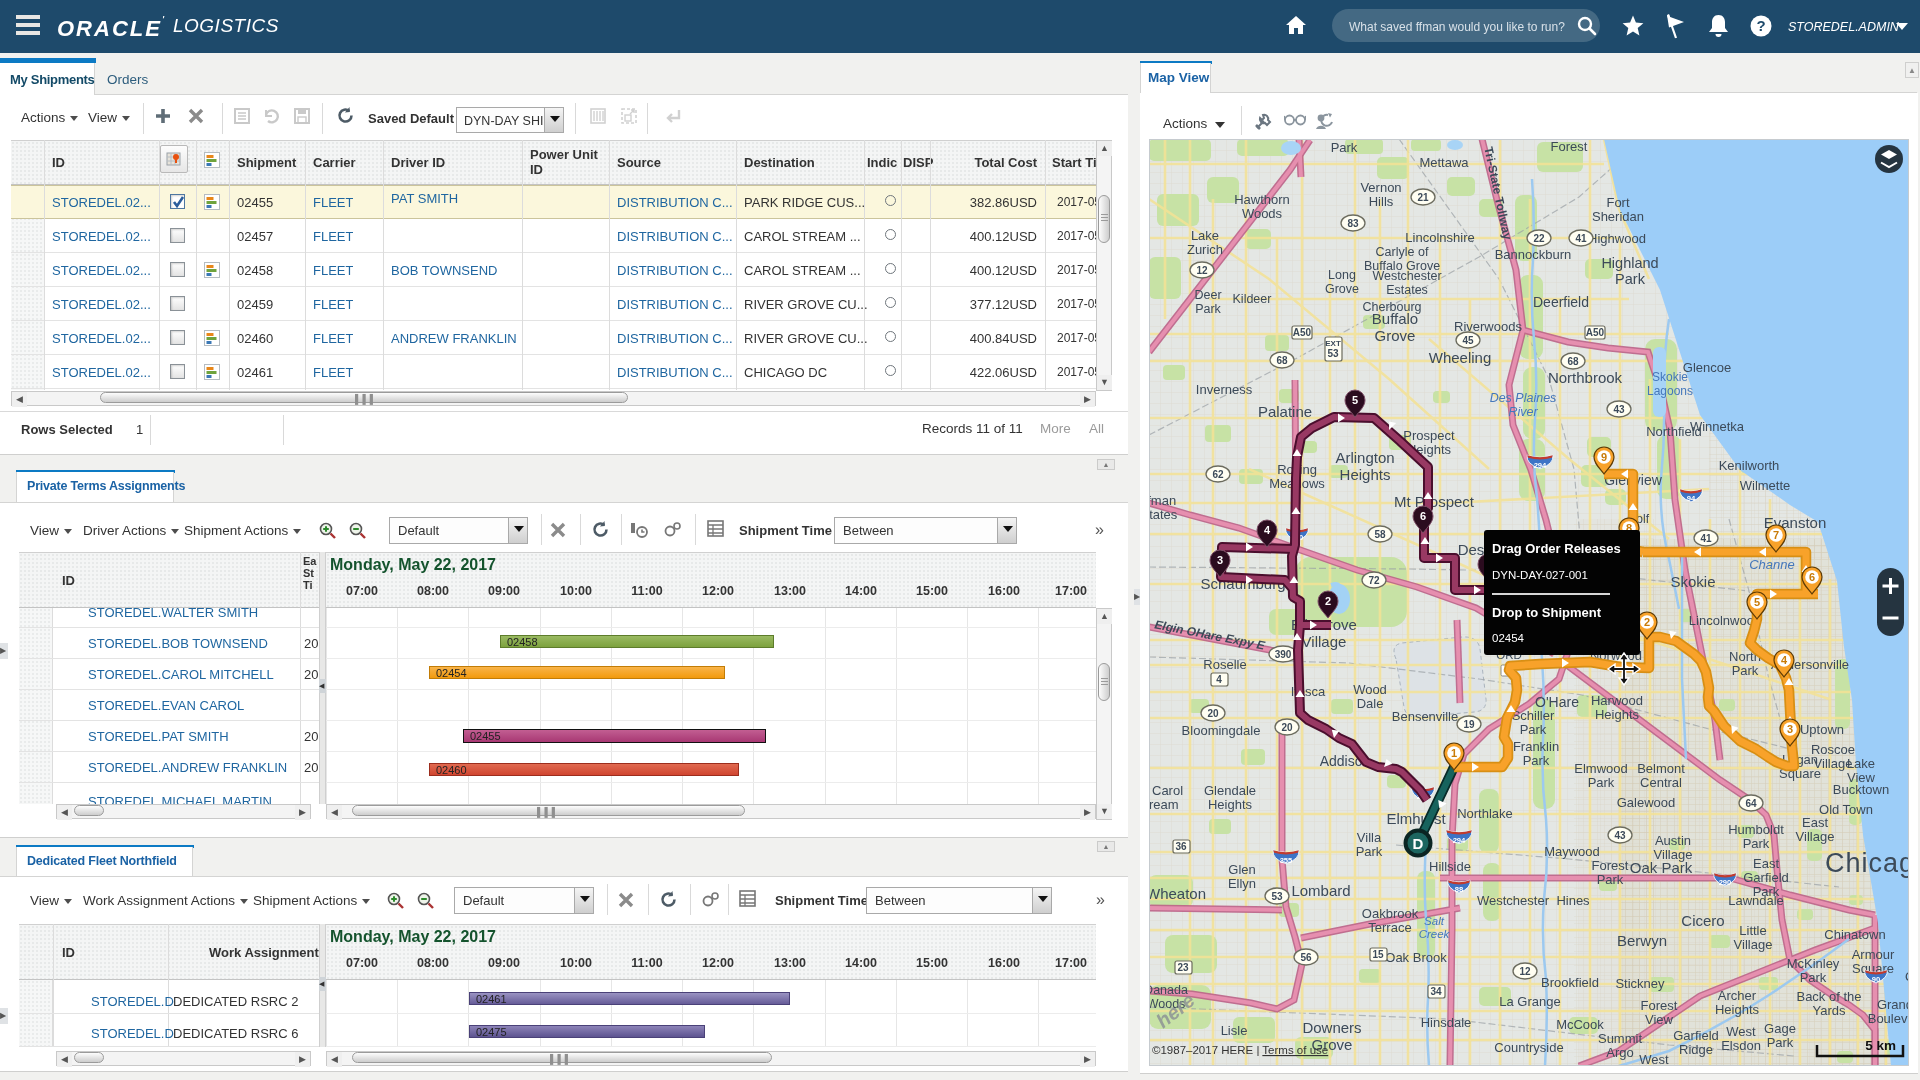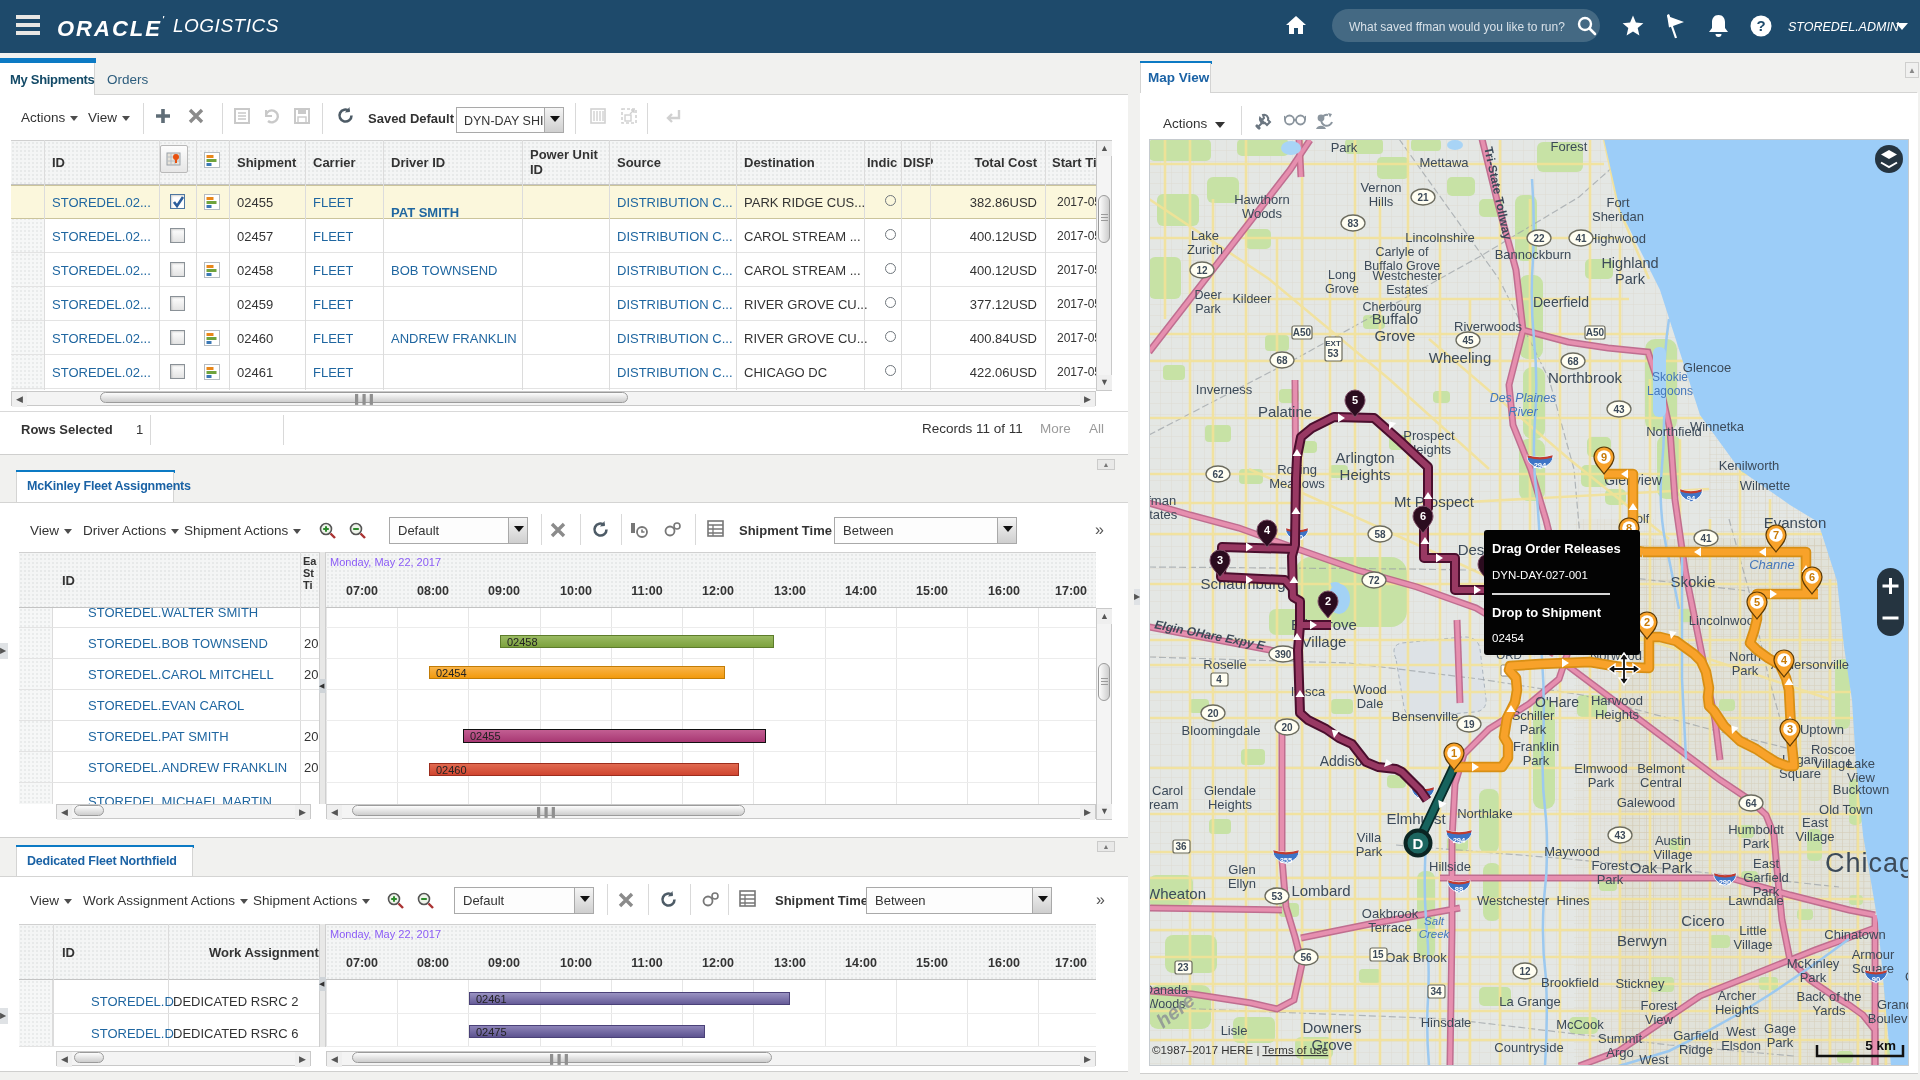--- a/index.html
+++ b/index.html
@@ -28,21 +28,21 @@
 .rowline { position:absolute; height:1px; background:#e3e3e3; }
 .thead { position:absolute; background:#f4f5f5; background-image:radial-gradient(#e7e9e9 1px, transparent 1px); background-size:4px 4px; }
 .cb { position:absolute; width:15px; height:15px; background:#fff; border:1px solid #8a9197; box-shadow:inset 1px 1px 2px rgba(0,0,0,.18); }
 .circ { position:absolute; width:11px; height:11px; border:1.8px solid #6f767c; border-radius:50%; }
 .sbh { position:absolute; height:15px; background:#f4f4f4; border:1px solid #c9c9c9; }
 .sbhthumb { position:absolute; top:1px; height:11px; background:linear-gradient(#fdfdfd,#cdcdcd); border:1px solid #9b9b9b; border-radius:7px; }
 .sbv { position:absolute; width:16px; background:#f4f4f4; border:1px solid #c9c9c9; }
 .sbvthumb { position:absolute; left:1px; width:12px; background:linear-gradient(90deg,#fdfdfd,#cdcdcd); border:1px solid #9b9b9b; border-radius:7px; }
 .arrbox { position:absolute; width:15px; height:15px; background:#efefef; color:#555; font-size:9px; text-align:center; line-height:15px; }
 .grip { position:absolute; color:#8f8f8f; font-size:9px; letter-spacing:1px; }
-.ghead { font-size:11px; font-weight:normal; color:#8b5cf6; position:absolute; }
+.ghead { font-size:16px; font-weight:bold; color:#14532d; position:absolute; }
 .hourlbl { position:absolute; font-size:12.5px; font-weight:bold; color:#333; width:72px; text-align:center; }
 .bar { position:absolute; height:13px; border:1px solid; font-size:11px; color:#222; line-height:12px; padding-left:6px; white-space:nowrap; overflow:hidden; }
 .ic { position:absolute; }
 .dis { opacity:.45; }
 svg text { font-family:"Liberation Sans", sans-serif; }
 </style>
 </head>
 <body>
 
 <div id="hdr">
@@ -169,21 +169,21 @@
         <path d="M2 6 l3 4 l6 -9" stroke="#2b5d9b" stroke-width="2.6" fill="none"></path>
       </svg>
     <svg class="ic" style="left:193px;top:9px" width="16" height="16">
         <rect x="0.5" y="0.5" width="15" height="15" fill="#fff" stroke="#b5bcc1"></rect>
         <rect x="2.5" y="3" width="7" height="3" fill="#e8871a"></rect>
         <rect x="2.5" y="7" width="10" height="3" fill="#6fa33c"></rect>
         <rect x="2.5" y="11" width="5" height="3" fill="#3a78b5"></rect>
       </svg>
     <div class="cell" style="left:226px;top:10px;">02455</div>
     <div class="cell link" style="left:302px;top:10px;">FLEET</div>
-    <div class="cell link" style="left:380px;top:20px;font-weight:bold;">PAT SMITH</div>
+    <div class="cell link" style="left:380px;top:6px;">PAT SMITH</div>
     <div class="cell link" style="left:606px;top:10px;">DISTRIBUTION C...</div>
     <div class="cell" style="left:733px;top:10px;">PARK RIDGE CUS...</div>
     <div class="circ" style="left:874px;top:10px;"></div>
     <div class="cell" style="right:59px;top:10px;">382.86USD</div>
     <div class="cell" style="left:1046px;top:10px;font-size:12px;">2017-05-</div>
 
     <div class="cell link" style="left:41px;top:44px;">STOREDEL.02...</div>
     <div class="cb" style="left:159px;top:43px;background:linear-gradient(#fff,#e3e3e3);"></div>
     <div class="cell" style="left:226px;top:44px;">02457</div>
     <div class="cell link" style="left:302px;top:44px;">FLEET</div>
@@ -292,21 +292,21 @@
   <div class="sep" style="left:150px;top:320px;height:30px;"></div>
   <div class="sep" style="left:283px;top:320px;height:30px;"></div>
   <div class="mtxt" style="left:922px;top:326px;font-size:13.5px;">Records 11 of 11</div>
   <div class="mtxt" style="left:1040px;top:326px;color:#9b9b9b;font-size:13.5px;">More</div>
   <div class="mtxt" style="left:1089px;top:326px;color:#9b9b9b;font-size:13.5px;">All</div>
 </div>
 
 <div class="abs" style="left:1097px;top:459px;width:18px;height:11px;background:#e9e9e8;border:1px solid #cbcbca;color:#777;font-size:7px;text-align:center;line-height:9px;">▲</div>
 <div class="tabtopblue" style="left:16px;top:470px;width:159px;"></div>
 <div class="tabbox" style="left:16px;top:472px;width:158px;height:30px;"></div>
-<div class="tabtxt2" style="left:27px;top:479px;">McKinley Fleet Assignments</div>
+<div class="tabtxt2" style="left:27px;top:479px;">Private Terms Assignments</div>
 <div class="panel" style="left:0;top:502px;width:1128px;height:336px;border-bottom:1px solid #cfcfce;border-top:1px solid #d4d4d3;">
   <div class="abs" style="left:16px;top:-30px;width:158px;height:30px;"></div>
 
   <div class="mtxt" style="left:30px;top:20px;font-size:13.5px;">View<span class="caret"></span></div>
   <div class="mtxt" style="left:83px;top:20px;font-size:13.5px;">Driver Actions<span class="caret"></span></div>
   <div class="mtxt" style="left:184px;top:20px;font-size:13.5px;">Shipment Actions<span class="caret"></span></div>
   <svg class="ic" style="left:318px;top:18px" width="20" height="20">
       <circle cx="8" cy="8" r="5.5" fill="#eef4ea" stroke="#555" stroke-width="1.6"></circle>
       <path d="M8 5.2 v5.6 M5.2 8 h5.6" stroke="#2c8a2c" stroke-width="2"></path>
       <line x1="12.5" y1="12.5" x2="17" y2="17" stroke="#a33" stroke-width="2.4"></line>

